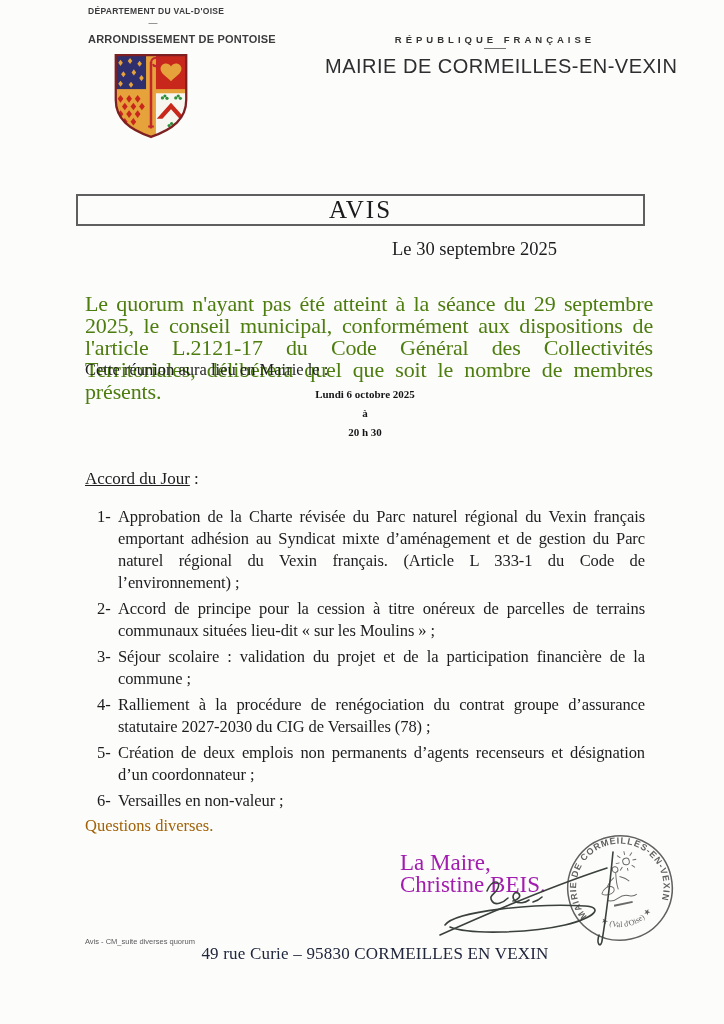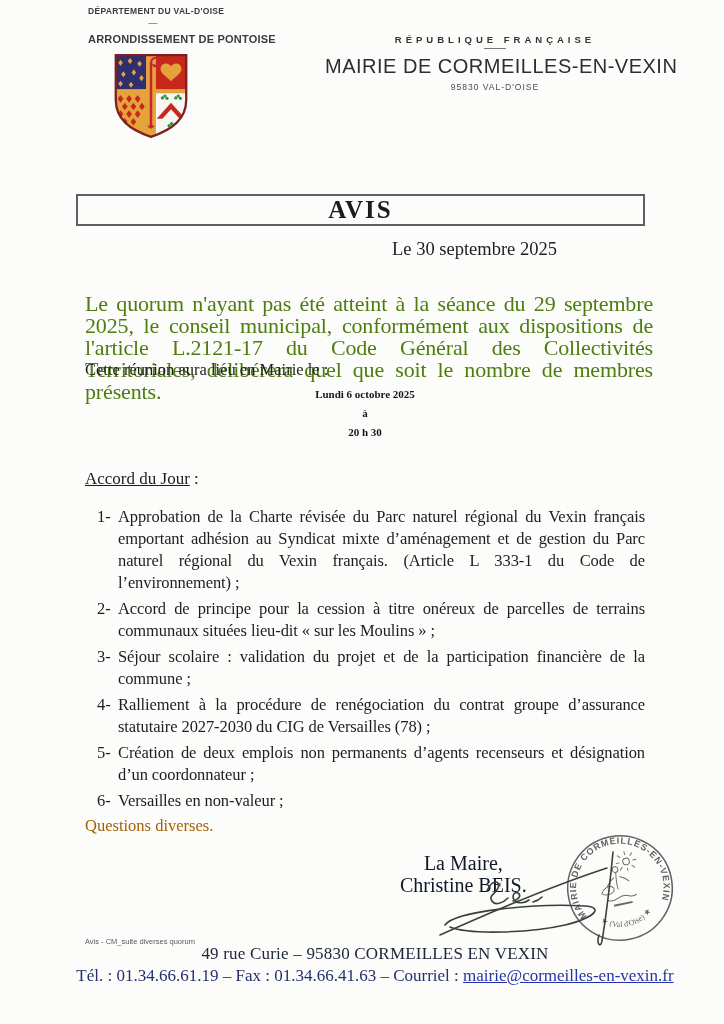--- a/index.html
+++ b/index.html
@@ -31,21 +31,21 @@
   }
   .hdr-right .rep{font-size:9.5px;letter-spacing:4px;color:#333;font-weight:bold;white-space:nowrap;}
   .hdr-right .rep-rule{width:22px;height:1px;background:#777;margin:3px auto 0 auto;}
   .hdr-right .mairie{font-size:20px;letter-spacing:.5px;color:#2e2e30;margin-top:6px;white-space:nowrap;}
   .hdr-right .postal{font-size:8.5px;letter-spacing:1px;color:#4a4a4c;margin-top:4px;}
 
   
   .avis-box{
     position:absolute;left:76px;top:194px;width:565px;height:28px;
     border:2px solid #5f5f5f;
-    display:flex;justify-content:center;font-weight:bold;
+    display:flex;justify-content:center;
   }
   .avis-box .t{font-size:25px;letter-spacing:2px;color:#1b1b1d;}
 
   .date-line{position:absolute;left:392px;top:239px;font-size:18.5px;color:#1d1d1f;}
 
   
   .para{
     position:absolute;left:85px;top:293px;width:568px;
     font-size:22px;line-height:22px;letter-spacing:-.15px;
     text-align:justify;color:#4d7c0f;
@@ -61,21 +61,21 @@
   .agenda-heading .u{text-decoration:underline;}
 
   .agenda{position:absolute;left:85px;top:506px;width:560px;}
   .agenda-row{display:flex;margin-bottom:4px;}
   .agenda-num{flex:none;width:33px;padding-left:12px;box-sizing:border-box;font-size:16.5px;line-height:22px;}
   .agenda-text{flex:1;text-align:justify;font-size:16.5px;line-height:22px;letter-spacing:-.1px;}
 
   .closing{position:absolute;left:85px;top:816px;font-size:16.5px;color:#a16207;}
 
   
-  .sig-block{position:absolute;left:400px;top:852px;font-size:20px;line-height:22px;color:#0f172a;text-align:center;}
+  .sig-block{position:absolute;left:400px;top:852px;font-size:23px;line-height:22px;color:#a21caf;}
   .stamp{position:absolute;left:563px;top:831px;width:114px;height:114px;transform:rotate(-12deg);opacity:.88;}
   .sig-svg{position:absolute;left:425px;top:845px;width:225px;height:105px;}
 
   
   .doc-ref{
     position:absolute;left:85px;top:937px;
     font-family:"Liberation Sans", sans-serif;font-size:7.5px;color:#5a5a5c;
   }
   .footer{position:absolute;left:75px;top:944px;width:600px;text-align:center;}
   .footer .addr{font-size:17px;color:#20263c;letter-spacing:.2px;}
@@ -154,21 +154,20 @@
       <path d="M 42 11 c 1 -7 10 -6 9 0 c -0.8 4.5 -6 4.5 -7 1.5" stroke="#c1272d" stroke-width="2.2" fill="none"></path>
       <path d="M 39 78 L 45 78" stroke="#c1272d" stroke-width="2" fill="none"></path>
     </g>
     <path d="M 5 3 H 79 V 50 C 79 70 65 81 42 89 C 19 81 5 70 5 50 Z" fill="none" stroke="#7e1f22" stroke-width="2.4"></path>
   </svg>
 
   <div class="hdr-right">
     <div class="rep">RÉPUBLIQUE FRANÇAISE</div>
     <div class="rep-rule"></div>
     <div class="mairie">MAIRIE DE CORMEILLES-EN-VEXIN</div>
-    <div class="postal">95830 VAL-D'OISE</div>
   </div>
 
   <div class="avis-box">
     <span class="t">AVIS</span>
   </div>
 
   <div class="date-line">Le 30 septembre 2025</div>
 
   <div class="para">Le quorum n'ayant pas été atteint à la séance du 29 septembre 2025, le conseil municipal, conformément aux dispositions de l'article L.2121-17 du Code Général des Collectivités Territoriales, délibérera quel que soit le nombre de membres présents.</div>
 
@@ -248,18 +247,15 @@
       <path d="M 20 80 C 30 66 110 58 160 61 C 178 62 172 72 140 80 C 105 88 45 90 25 82"></path>
       <path d="M 188 7 C 185 38 181 72 177 96 C 176 103 171 100 174 90"></path>
       <path d="M 62 46 c 5 -12 14 -11 11 -3 c -2 6 -10 7 -6 13 c 3 5 11 2 16 -3 m 5 3 c 5 -1 9 -5 5 -8 c -4 -2 -7 4 -3 8 c 4 3 10 2 14 -1 m 4 2 c 4 -1 7 -3 9 -5"></path>
     </g>
   </svg>
 
   <div class="doc-ref">Avis - CM_suite diverses quorum</div>
 
   <div class="footer">
     <div class="addr">49 rue Curie – 95830 CORMEILLES EN VEXIN</div>
-    <div class="contacts">
-      <span>Tél. : 01.34.66.61.19 – Fax : 01.34.66.41.63 – Courriel : </span><a href="#">mairie@cormeilles-en-vexin.fr</a>
-    </div>
   </div>
 
 </div>
 
 </body></html>

